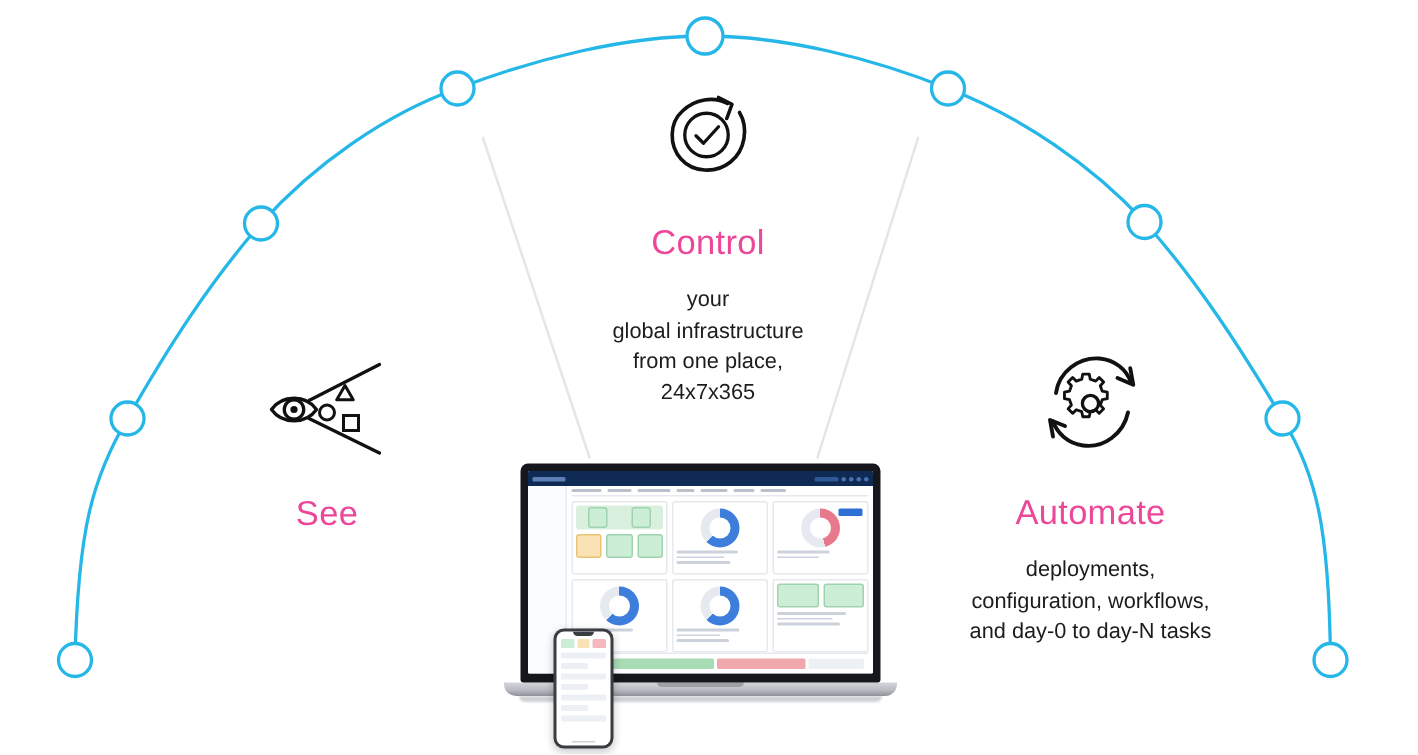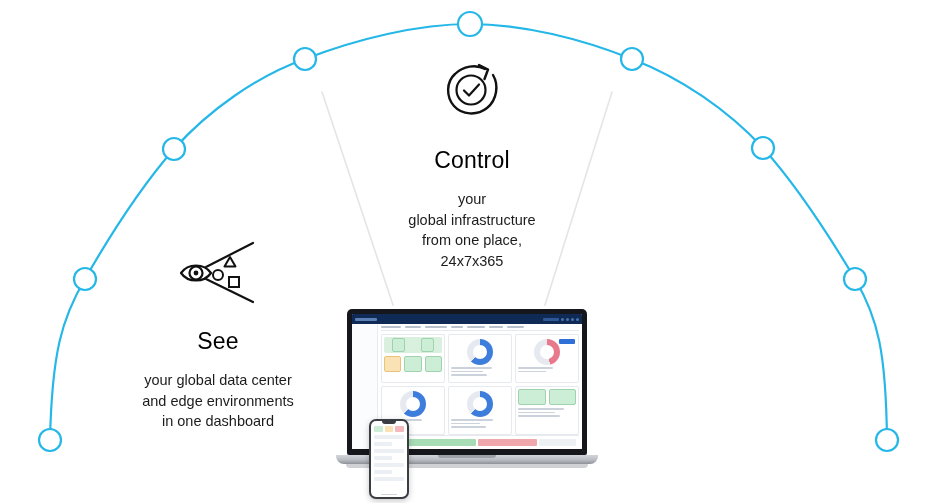--- a/index.html
+++ b/index.html
@@ -29,21 +29,21 @@
   
   .feature {
     position: absolute;
     text-align: center;
     color: #1a1a1a;
   }
   .feature .f-title {
     font-size: 23px;
     font-weight: 400;
     letter-spacing: .2px;
-    color: #000000;
+    color: #ec4899;
     margin: 0 0 7px 0;
     line-height: 1.1;
   }
   .feature .f-body {
     font-size: 14.5px;
     line-height: 1.42;
     color: #1c1c1c;
     white-space: pre-line;
     margin: 16px;
   }
@@ -382,25 +382,46 @@
 
         <line x1="31" y1="29" x2="78" y2="5" stroke="#111" stroke-width="2.2" stroke-linecap="round"></line>
         <line x1="31" y1="41" x2="78" y2="64" stroke="#111" stroke-width="2.2" stroke-linecap="round"></line>
 
         <path d="M55 19 L60.5 28.5 L49.5 28.5 Z" fill="none" stroke="#111" stroke-width="2" stroke-linejoin="round"></path>
         <circle cx="43" cy="37" r="5" fill="none" stroke="#111" stroke-width="2"></circle>
         <rect x="54" y="39" width="10" height="10" fill="none" stroke="#111" stroke-width="2"></rect>
       </svg>
     </span>
     <h2 class="f-title">See</h2>
-    <p class="f-body">your global data center
-and edge environments
-in one dashboard</p>
   </div>
 
+  <div class="feature" id="feature-automate">
+    <span class="f-icon">
+      <svg width="82" height="82" viewBox="0 0 82 82" xmlns="http://www.w3.org/2000/svg">
+
+        <path d="M18 34 C20 20, 33 10, 47 11 C57 12, 65 18, 68 27" fill="none" stroke="#111" stroke-width="2.6" stroke-linecap="round"></path>
+        <path d="M59 24 L69.5 28.5 L67.5 17.5" fill="none" stroke="#111" stroke-width="2.6" stroke-linecap="round" stroke-linejoin="round"></path>
+
+        <path d="M66 47 C63 61, 50 71, 36 69 C26 67.5, 19 61, 16 53" fill="none" stroke="#111" stroke-width="2.6" stroke-linecap="round"></path>
+        <path d="M24 56 L14 52 L16 63" fill="none" stroke="#111" stroke-width="2.6" stroke-linecap="round" stroke-linejoin="round"></path>
+
+        <g stroke="#111" stroke-width="2.2" fill="none" stroke-linejoin="round">
+          <path d="M41 24.5 L45.2 26 L47.9 23.2 L51.4 26.7 L48.8 29.6 L50.3 33.8 L54.2 34.6 L54.2 39.6
+                   L50.3 40.4 L48.8 44.6 L51.4 47.5 L47.9 51 L45.2 48.2 L41 49.7 L40.2 53.6 L35.2 53.6
+                   L34.4 49.7 L30.2 48.2 L27.3 51 L23.8 47.5 L26.4 44.6 L24.9 40.4 L21 39.6 L21 34.6
+                   L24.9 33.8 L26.4 29.6 L23.8 26.7 L27.3 23.2 L30.2 26 L34.4 24.5 L35.2 20.6 L40.2 20.6 Z" transform="translate(3,2) scale(0.86) translate(3,2)"></path>
+          <circle cx="41" cy="41" r="5.4"></circle>
+        </g>
+      </svg>
+    </span>
+    <h2 class="f-title">Automate</h2>
+    <p class="f-body">deployments,
+configuration, workflows,
+and day-0 to day-N tasks</p>
+  </div>
 
   <div id="device-mockup">
 
     <div class="laptop-foot"></div>
     <div class="laptop-base"></div>
 
     <div class="laptop-lid">
       <div class="laptop-screen">
 
         <div class="dash-topbar">

